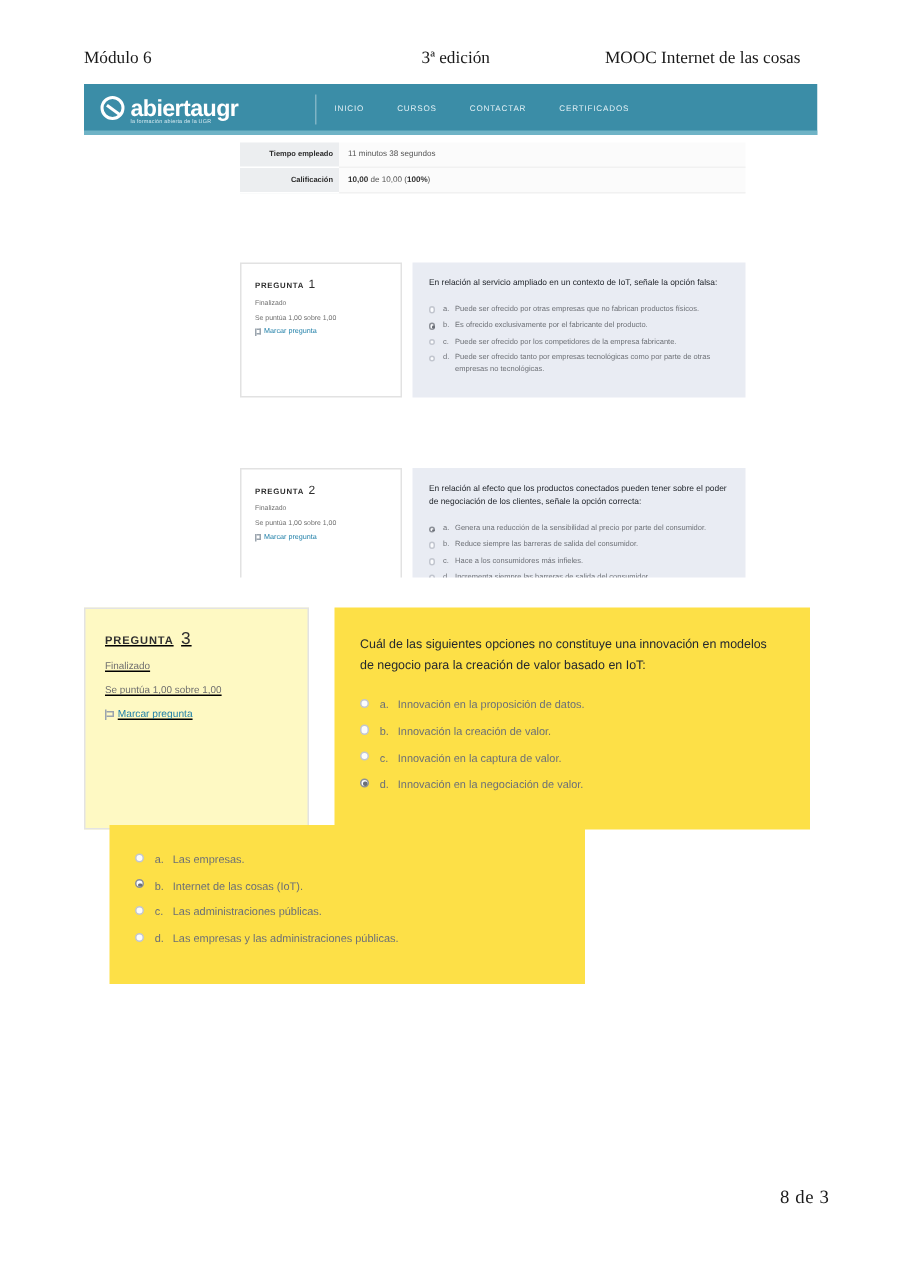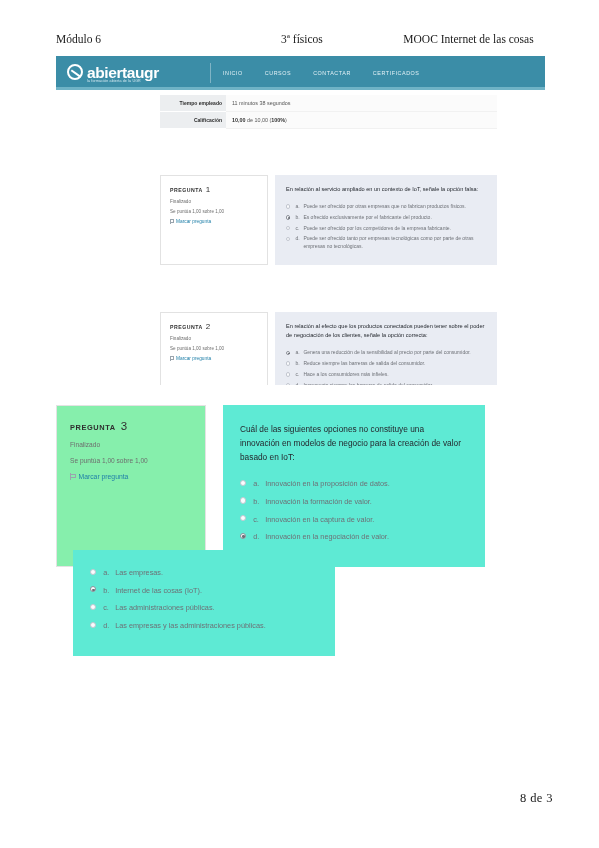--- a/index.html
+++ b/index.html
@@ -276,29 +276,30 @@
     height: 285px;
   }
   .qrowB {
     position: absolute;
     left: 0;
     display: flex;
     width: 100%;
   }
   .qrowB .qinfo {
     width: 150px;
-    background: #86efac;
+    background: #fef9c3;
     border: 1px solid #e3e3e3;
     box-sizing: border-box;
     padding: 14px 12px 16px 13px;
+    text-decoration: underline;
   }
   .qrowB .qbody {
-    width: 262px;
+    width: 317px;
     margin-left: 17px;
-    background: #5eead4;
+    background: #fde047;
     box-sizing: border-box;
     padding: 17px 20px 18px 17px;
   }
   .qrowB .q-label { font-size: 7.4px; margin-bottom: 9px; letter-spacing:.6px; }
   .qrowB .q-label .q-num { font-size: 11.5px; margin-left: 5px; }
   .qrowB .q-state, .qrowB .q-score { font-size: 6.6px; margin-bottom: 9px; }
   .qrowB .q-flag { font-size: 6.8px; gap: 3px; }
   .qrowB .flag-ico { width: 5.5px; height: 7px; }
   .qrowB .flag-ico::before{ width:1px; height:7px; }
   .qrowB .flag-ico::after{ left:1px; top:.5px; width:3.6px; height:2.8px; border-width:.7px; }
@@ -306,21 +307,21 @@
   .qrowB .opts li { font-size: 7.3px; line-height: 1.6; margin-bottom: 6px; }
   .qrowB .radio { width: 6.2px; height: 6.2px; margin: 1.5px 7px 0 0; border-width: 1px; }
   .qrowB .radio.on::after { left: 1.4px; top: 1.4px; width: 2.6px; height: 2.6px; }
   .qrowB .olet { width: 12px; }
 </style>
 </head>
 <body>
 
 <div class="doc-header">
   <span class="dh-left">Módulo 6</span>
-  <span class="dh-mid">3ª físicos</span>
+  <span class="dh-mid">3ª edición</span>
   <span class="dh-right">MOOC Internet de las cosas</span>
 </div>
 
 <div class="shotA">
 
   <div class="navbar">
     <div class="logo-wrap">
       <span class="logo-mark">
         <span class="ring"></span>
           <span class="tick"></span>
@@ -453,21 +454,21 @@
       <div class="q-text">Cuál de las siguientes opciones no constituye una innovación en modelos de negocio para la creación de valor basado en IoT:</div>
       <ul class="opts">
         <li>
             <span class="radio"></span>
             <span class="olet">a.</span>
             <span class="otext">Innovación en la proposición de datos.</span>
           </li>
         <li>
             <span class="radio"></span>
             <span class="olet">b.</span>
-            <span class="otext">Innovación la formación de valor.</span>
+            <span class="otext">Innovación la creación de valor.</span>
           </li>
         <li>
             <span class="radio"></span>
             <span class="olet">c.</span>
             <span class="otext">Innovación en la captura de valor.</span>
           </li>
         <li>
             <span class="radio on"></span>
             <span class="olet">d.</span>
             <span class="otext">Innovación en la negociación de valor.</span>

